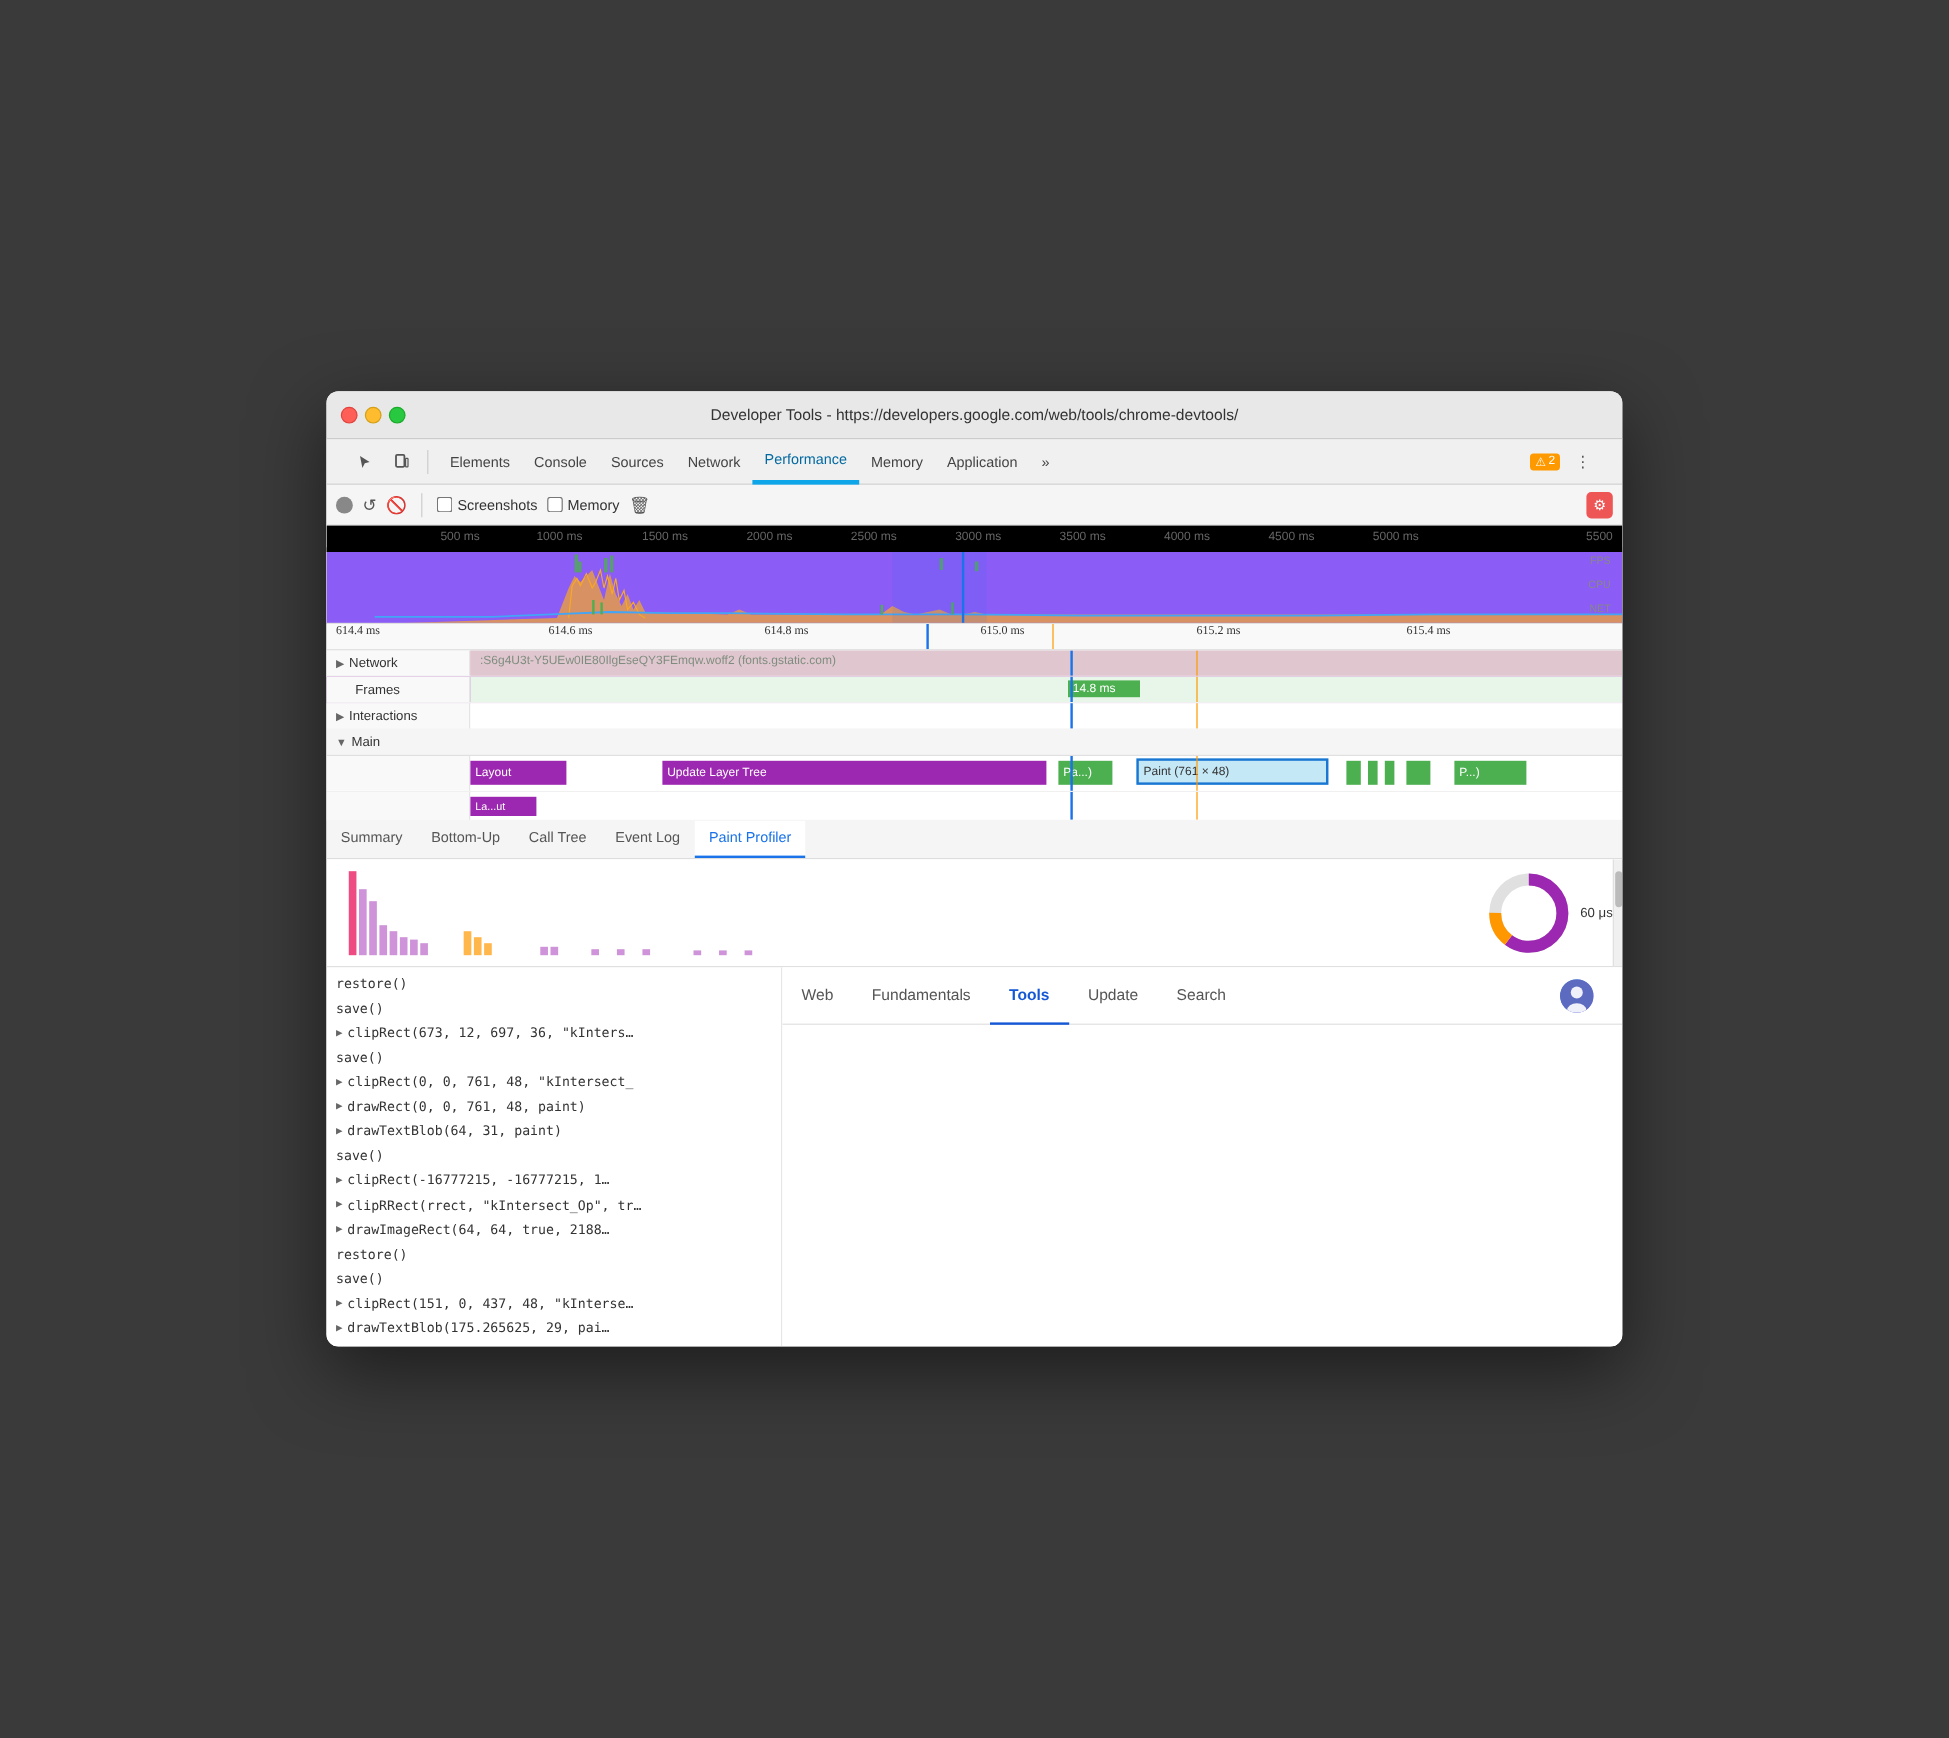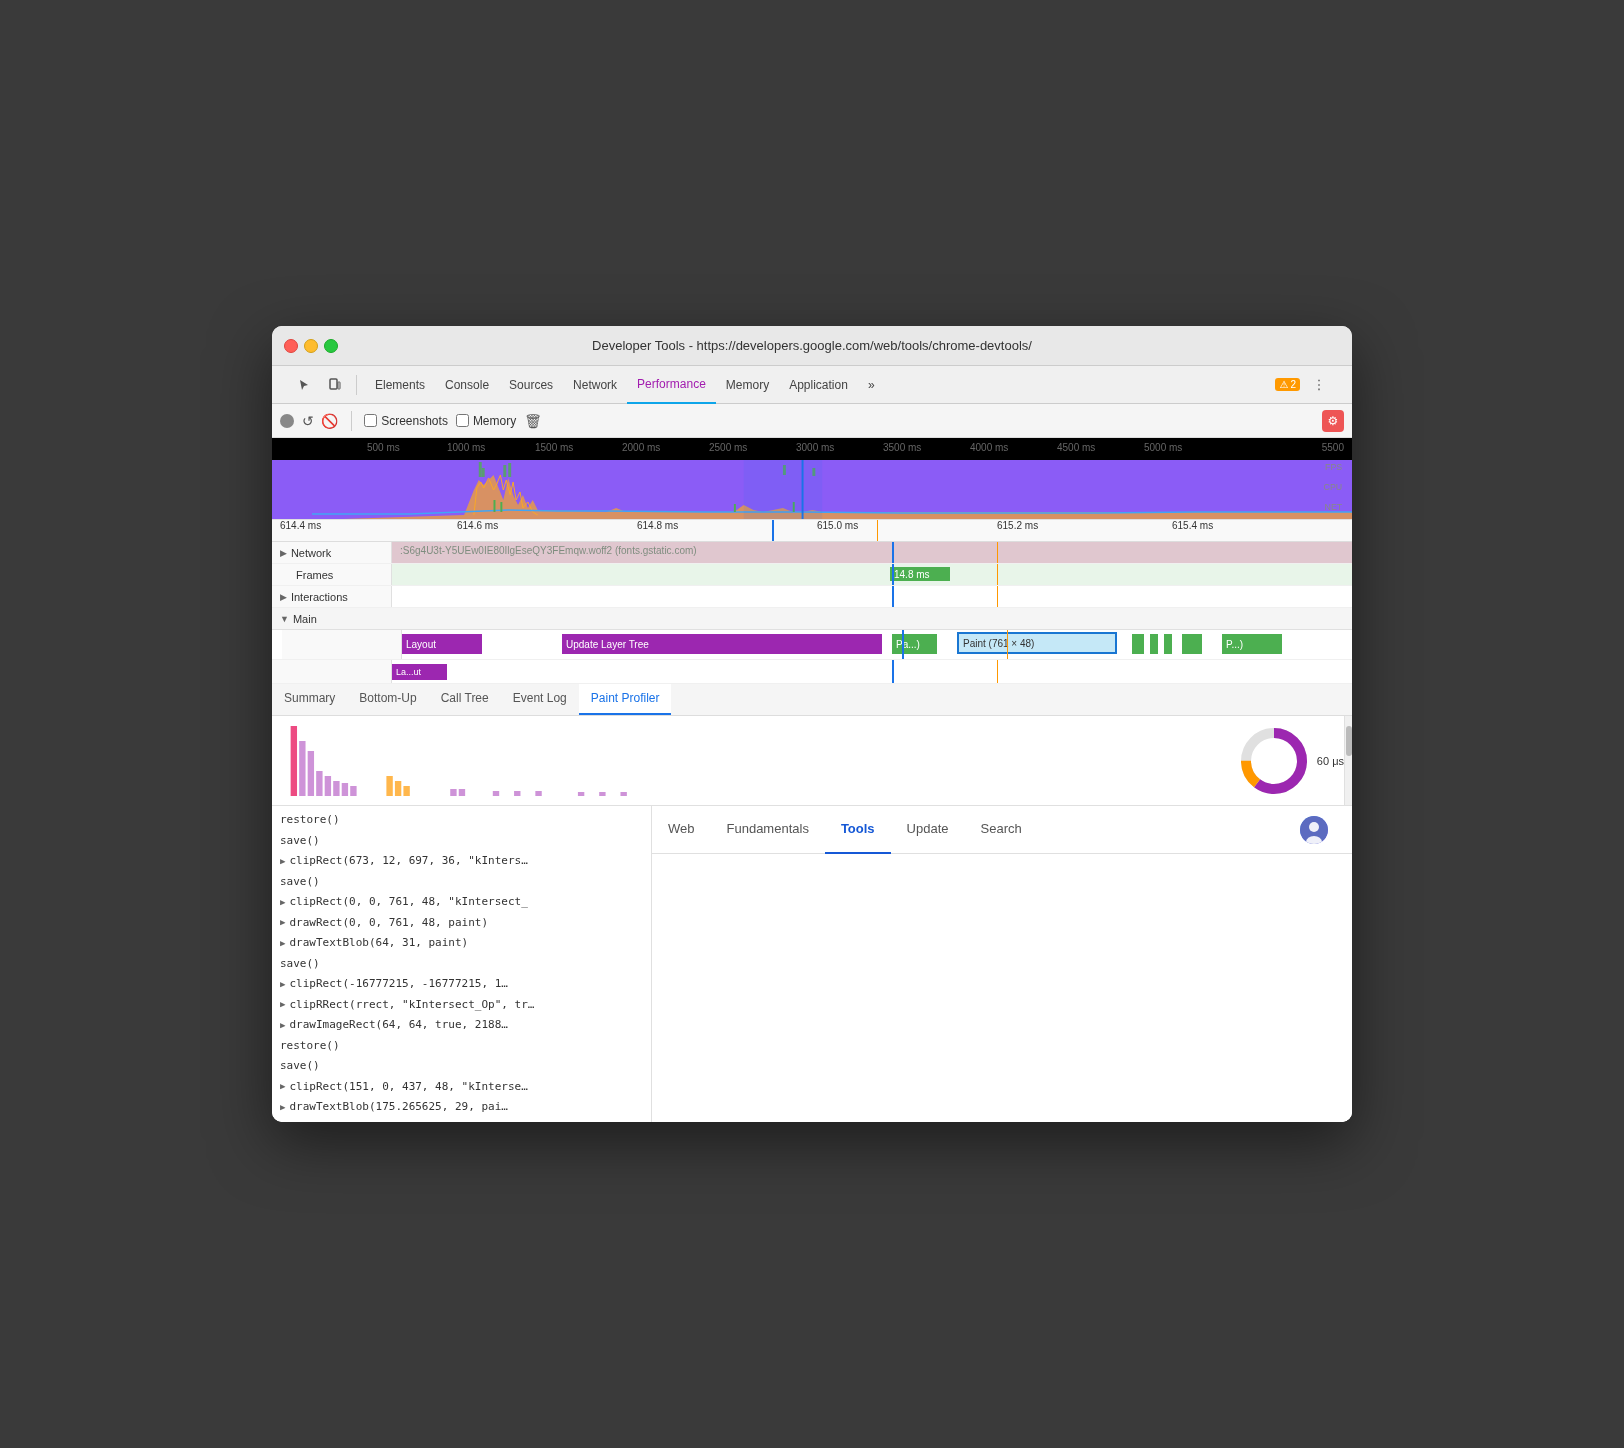--- a/index.html
+++ b/index.html
@@ -91,22 +91,22 @@
       font-size: 12px;
       color: #444;
       cursor: pointer;
       border: none;
       background: transparent;
       height: 38px;
       display: flex;
       align-items: center;
     }
     .nav-tab.active {
-      color: #a21caf;
-      border-bottom: 2px solid #0ea5e9;
+      color: #0369a1;
+      border-bottom: 4px solid #0ea5e9;
     }
     .toolbar-right {
       display: flex;
       align-items: center;
       gap: 6px;
       margin-left: auto;
     }
     .warning-badge {
       background: #f90;
       color: white;
@@ -450,21 +450,21 @@
         <text x="1050" y="10" font-size="9" fill="#888" text-anchor="end">FPS</text>
         <text x="1050" y="30" font-size="9" fill="#888" text-anchor="end">CPU</text>
         <text x="1050" y="50" font-size="9" fill="#888" text-anchor="end">NET</text>
 
         <line x1="500" y1="0" x2="500" y2="60" stroke="#1a73e8" stroke-width="2"></line>
 
         <rect x="440" y="0" width="80" height="60" fill="#1a73e8" opacity="0.1"></rect>
       </svg>
     </div>
 
-    <div style="background:#f9f9f9; height:22px; border-bottom:1px solid #ddd; position:relative; overflow:hidden;">
+    <div style="background:#f9f9f9; height:22px; border-bottom:1px solid #ddd; position:relative; overflow:hidden;font-family:Liberation Serif, serif;">
       <span style="position:absolute; left:8px; font-size:10px; color:#333;">614.4 ms</span>
       <span style="position:absolute; left:185px; font-size:10px; color:#333;">614.6 ms</span>
       <span style="position:absolute; left:365px; font-size:10px; color:#333;">614.8 ms</span>
       <span style="position:absolute; left:545px; font-size:10px; color:#333;">615.0 ms</span>
       <span style="position:absolute; left:725px; font-size:10px; color:#333;">615.2 ms</span>
       <span style="position:absolute; left:900px; font-size:10px; color:#333;">615.4 ms</span>
 
       <div style="position:absolute; left:500px; top:0; bottom:0; width:2px; background:#1a73e8; z-index:10;"></div>
 
       <div style="position:absolute; left:605px; top:0; bottom:0; width:1px; background:#ff9800; z-index:10;"></div>
@@ -509,21 +509,21 @@
           <div style="position:absolute; left:500px; top:0; bottom:0; width:2px; background:#1a73e8;"></div>
           <div style="position:absolute; left:605px; top:0; bottom:0; width:1px; background:#ff9800;"></div>
         </div>
       </div>
 
       <div class="section-header">
         <span class="expand-arrow">▼</span>
         <span>Main</span>
       </div>
 
-      <div class="event-row" style="height:30px;padding-left:10px;">
+      <div class="event-row" style="height:30px;">
         <div class="event-row-label">
           <span style="width:12px;"></span>
         </div>
         <div class="event-row-content" style="position:relative;">
 
           <div style="position:absolute; left:0; top:4px; width:80px; height:20px; background:#9C27B0; display:flex; align-items:center; padding:0 4px; cursor:pointer;">
             <span style="font-size:10px; color:white;">Layout</span>
           </div>
 
           <div style="position:absolute; left:160px; top:4px; width:320px; height:20px; background:#9C27B0; display:flex; align-items:center; padding:0 4px; cursor:pointer;">

